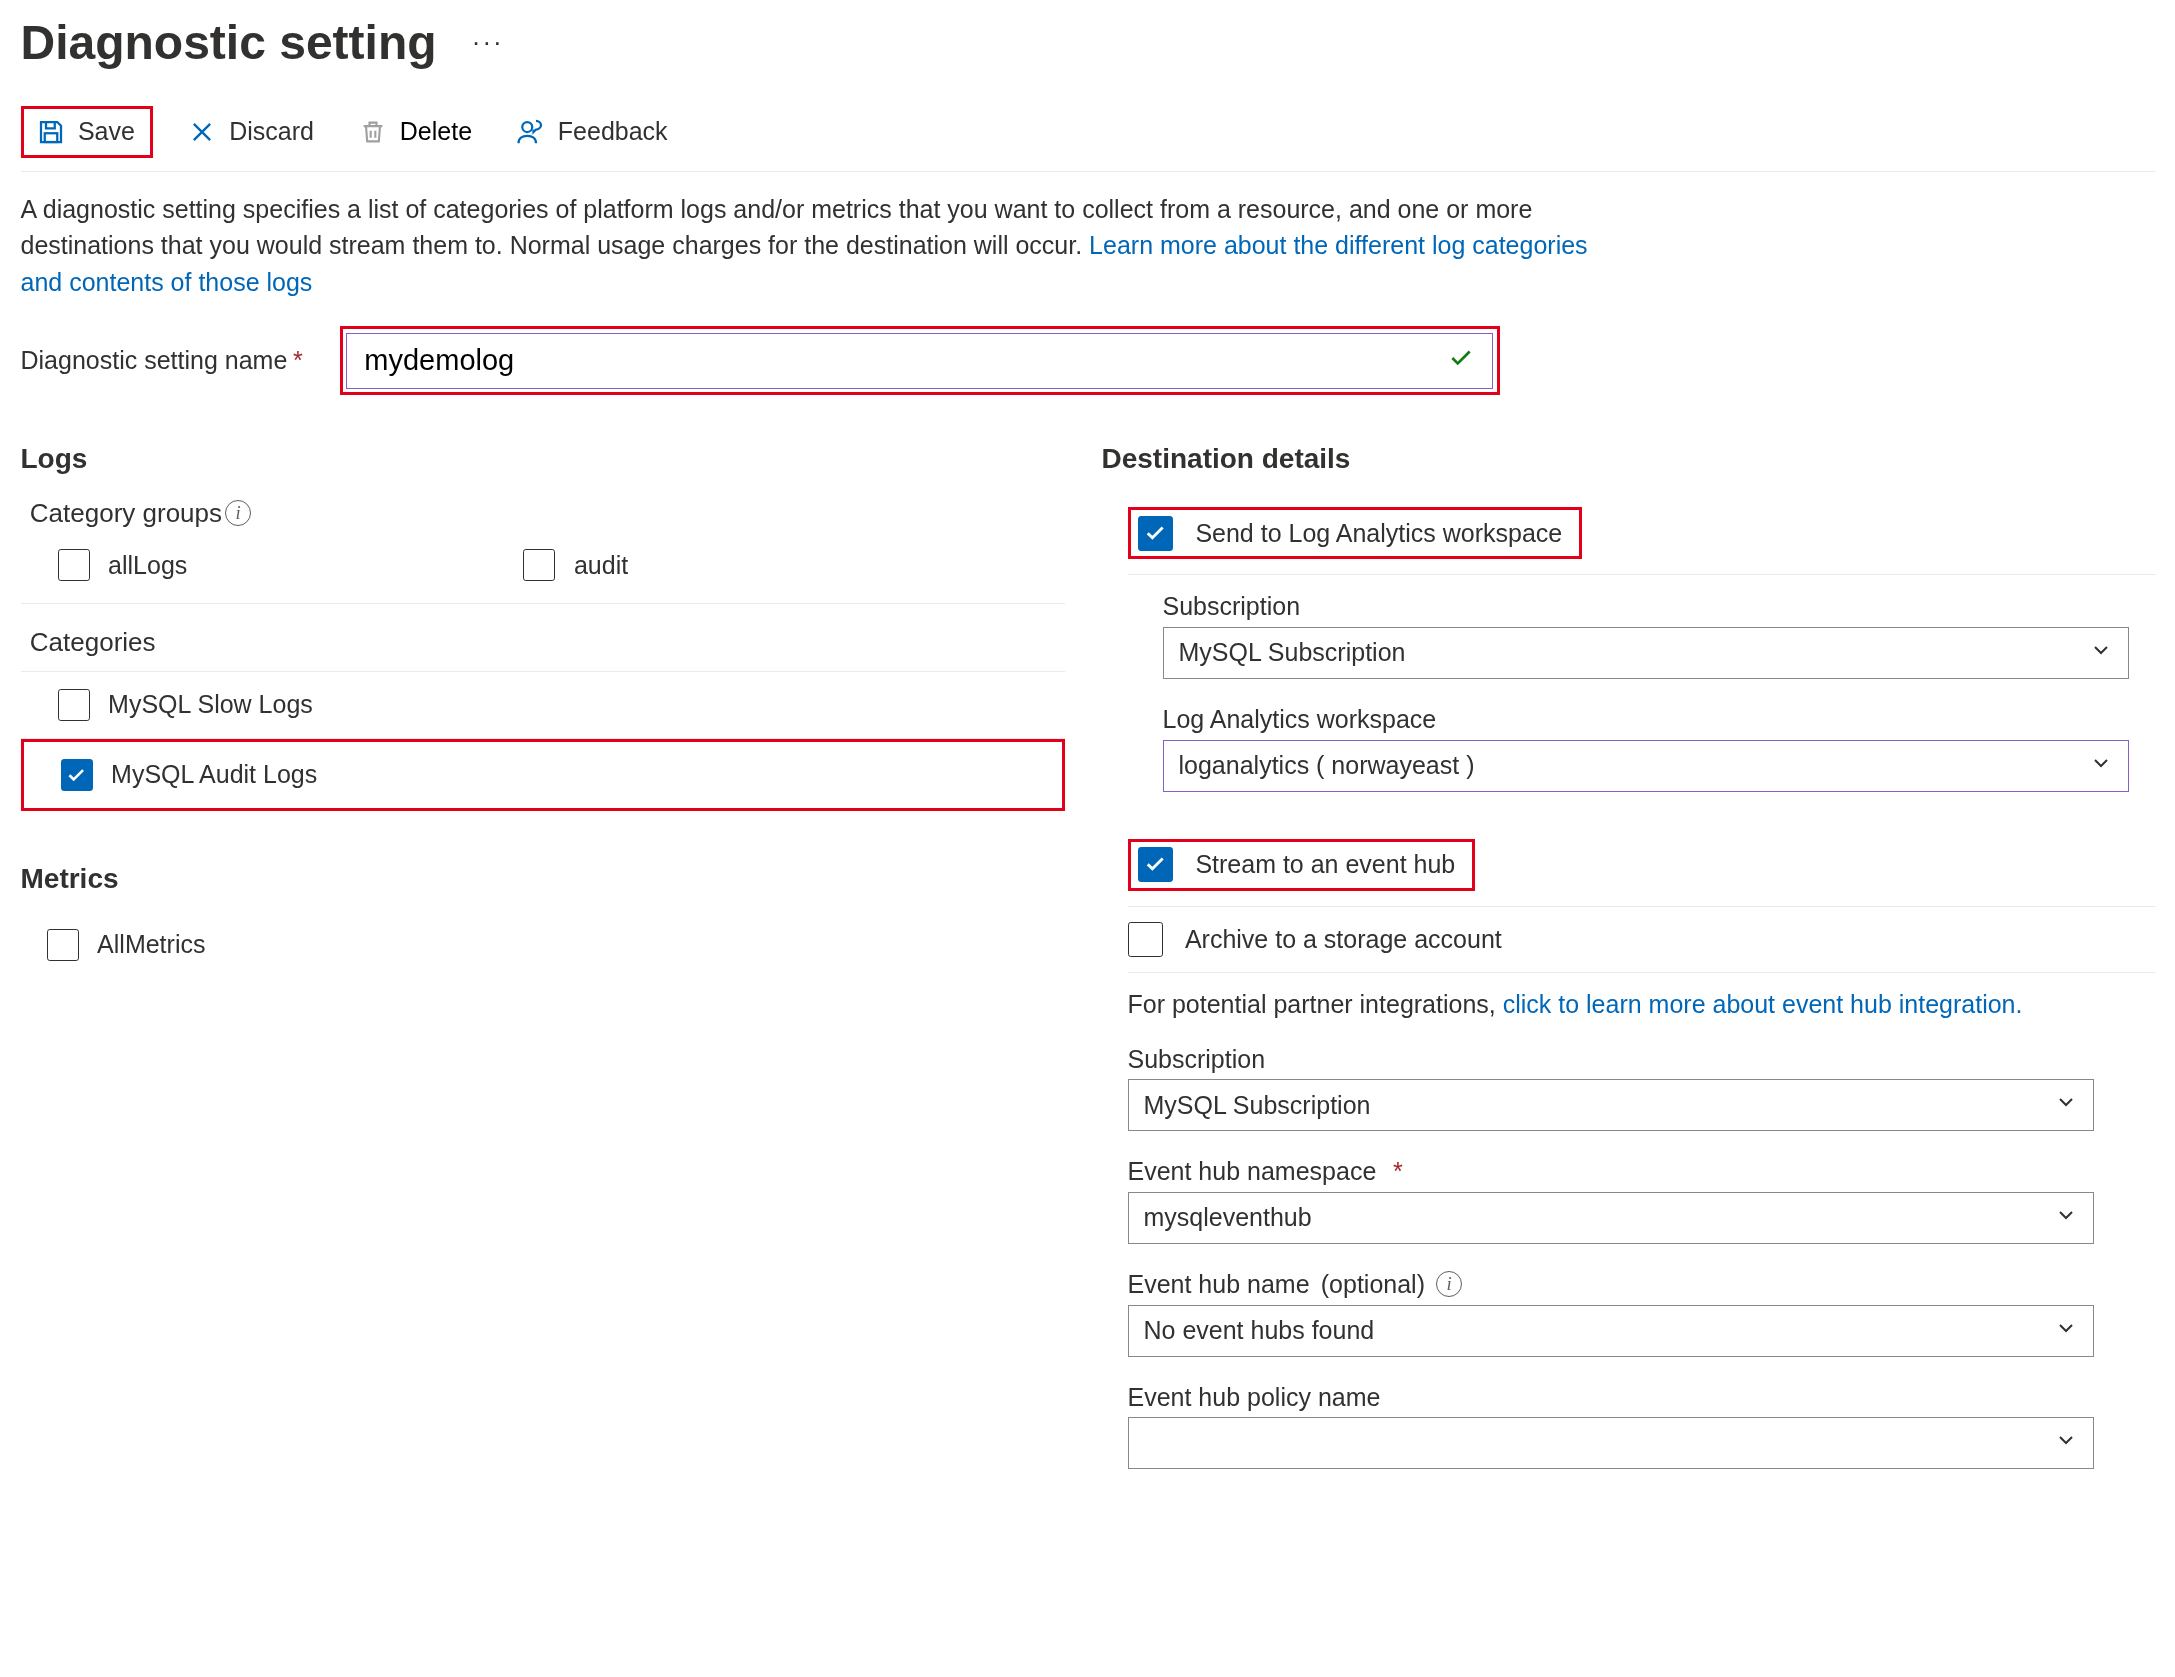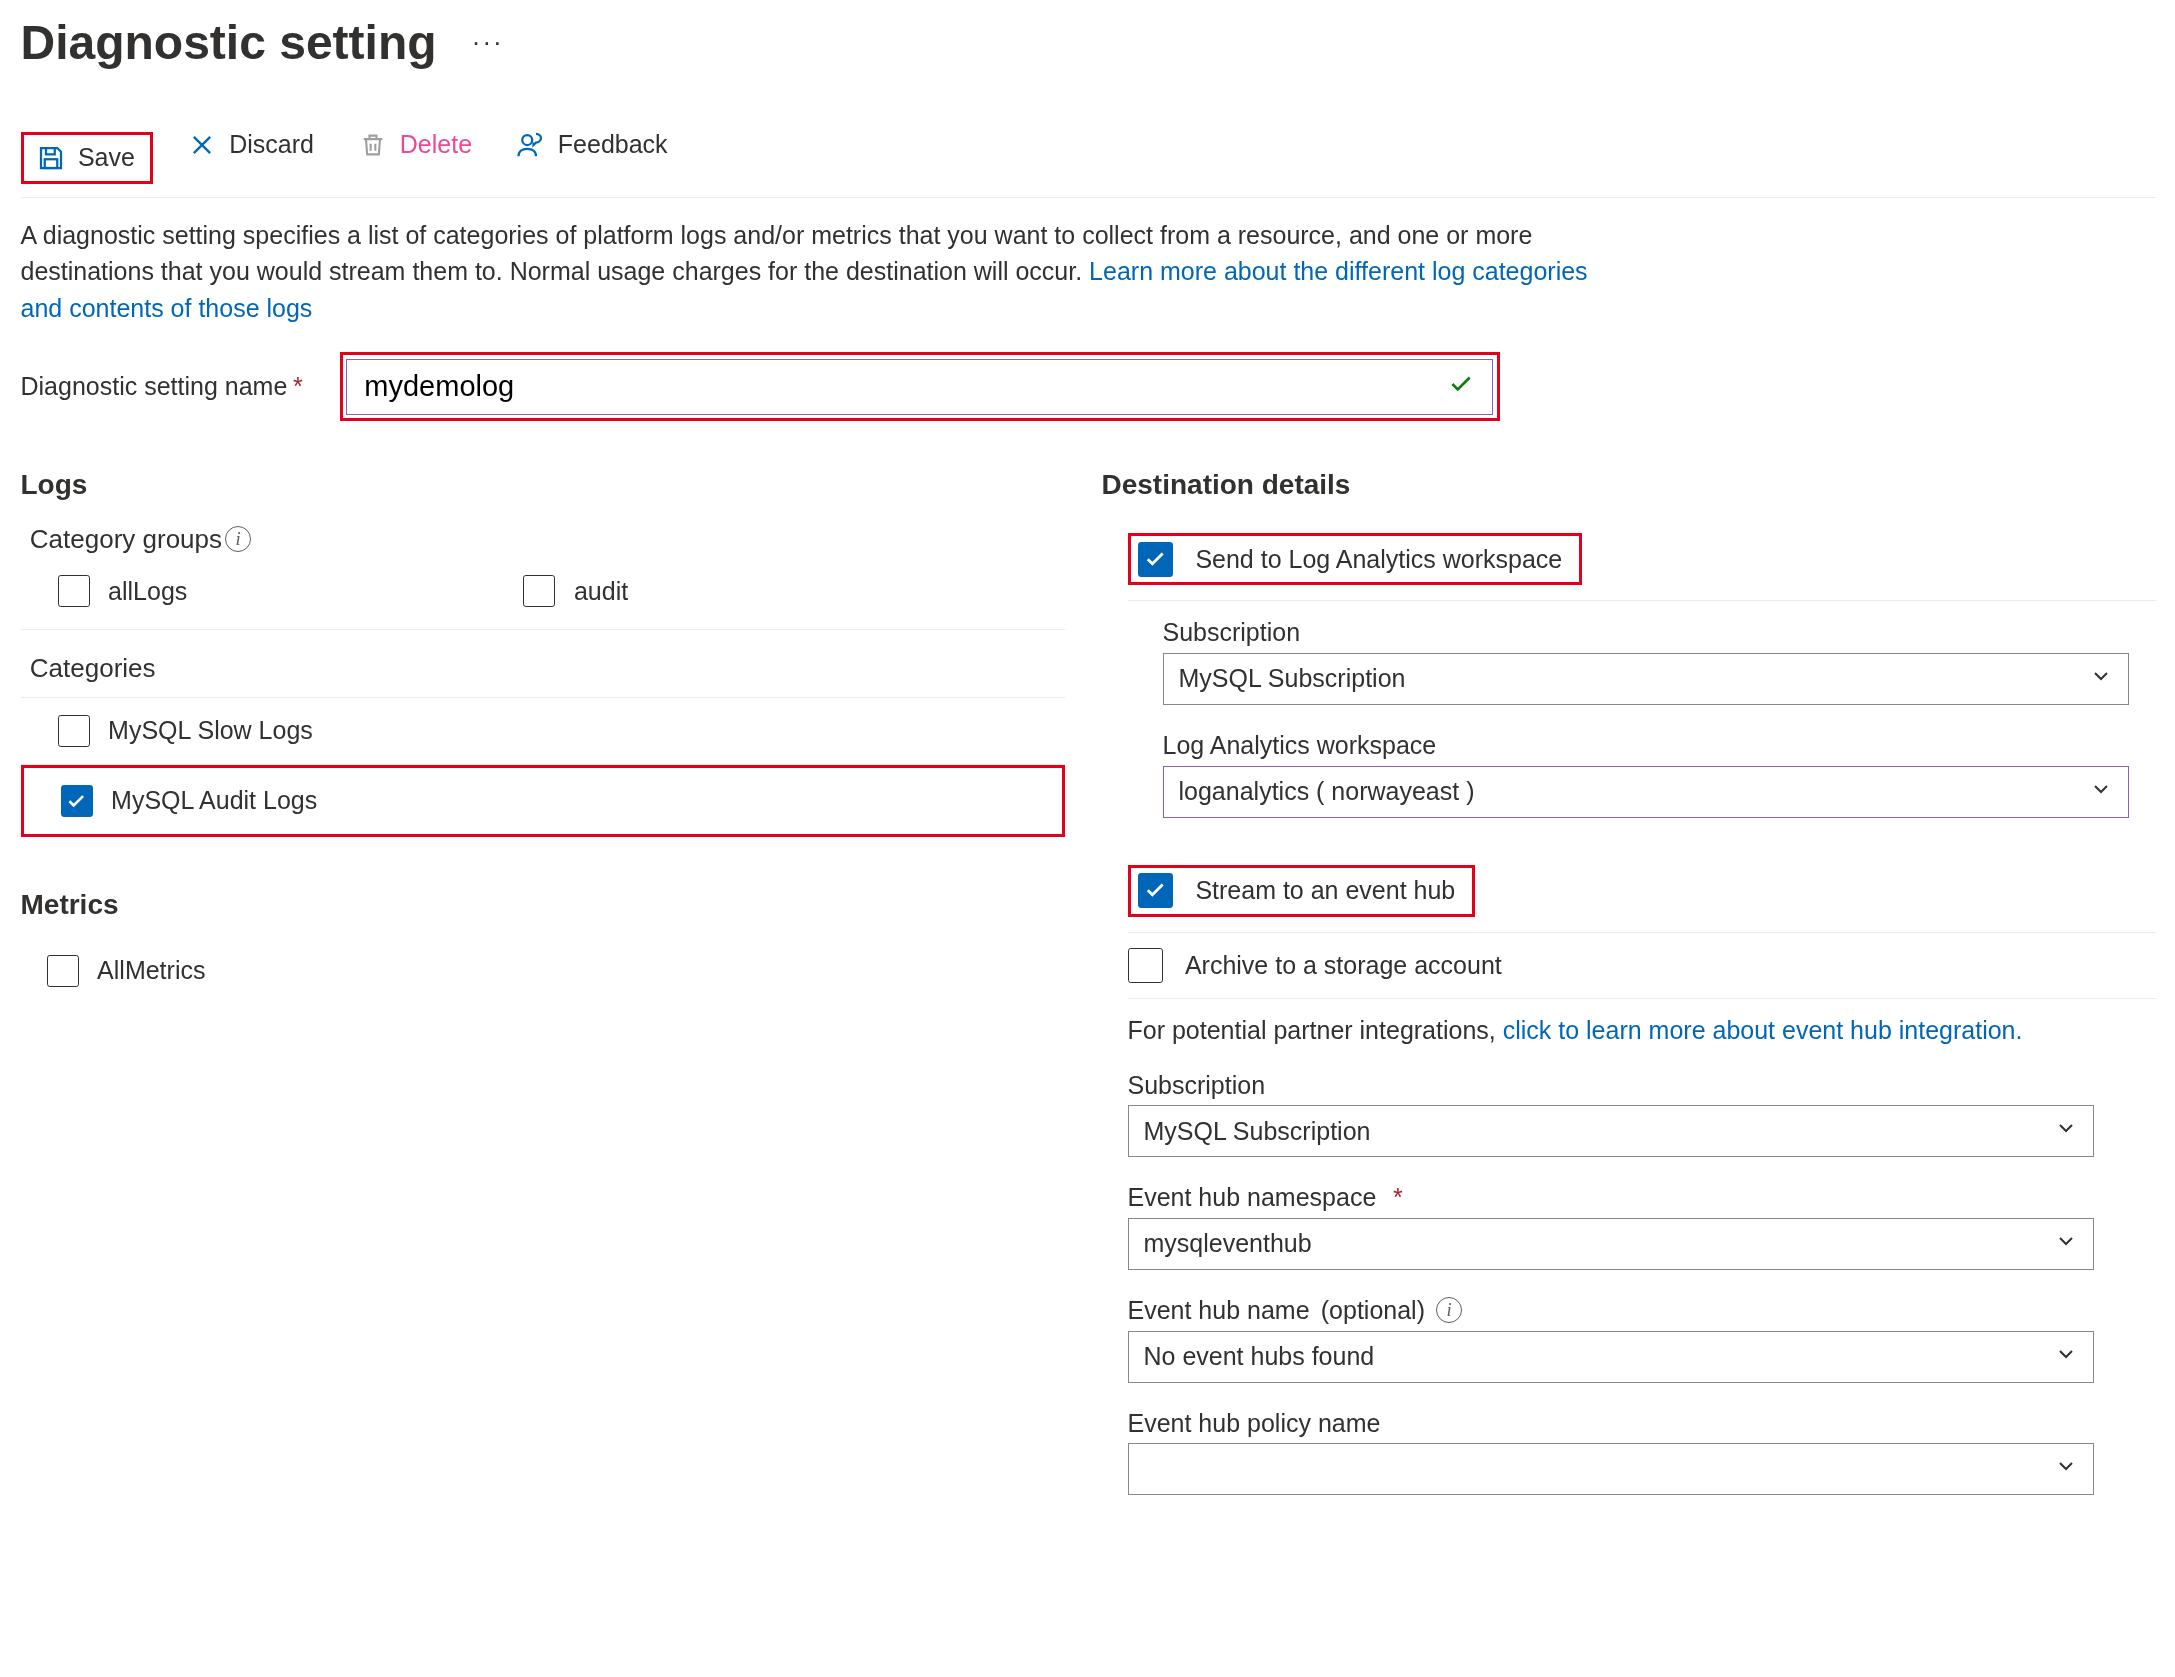--- a/index.html
+++ b/index.html
@@ -17,21 +17,21 @@
   .toolbar {
     display: flex; align-items: center; gap: 24px;
     padding: 7.5px 0 13px 0;
     border-bottom: 0.9px solid #edebe9;
   }
   .tb-btn {
     display: inline-flex; align-items: center; gap: 11.2px;
     background: none; border: none; cursor: pointer;
     font-size: 25px; color: #323130; padding: 5.6px 9.3px;
   }
-  .tb-btn.disabled { color: #ec4899; cursor: default; }
+  .tb-btn.disabled { color: #000000; cursor: default; }
   .tb-icon { width: 32px; height: 32px; display:inline-flex; align-items:center; justify-content:center;}
   .hl-red { border: 3.7px solid #e3001b; }
   .hl-purple { border: 1.9px solid #8661c5; }
 
   .intro { margin-top: 18.6px; max-width: 1585px; line-height: 1.45; font-size: 25px; }
   a.link { color: #0067b8; text-decoration: none; cursor: pointer; }
 
   .name-row { display: flex; align-items: center; gap: 37px; margin-top: 26px; }
   .req-star { color: #a4262c; margin-left: 5.6px; }
   .name-input-wrap { position: relative; }
@@ -79,21 +79,21 @@
   .select.purple { border-color:#8661c5; }
   .chev { width:24px; height:24px; }
   .note-text { font-size: 25px; margin: 17px 0 26px 0; }
 
   .info-circle {
     width:26px; height:26px; border:1.9px solid #605e5c; border-radius:50%;
     display:inline-flex; align-items:center; justify-content:center;
     font-size:18.6px; color:#605e5c; font-style: italic; font-family: Georgia, serif;
   }
 
-  .hl-wrap-save { display:inline-flex; align-items:flex-start; padding:1.9px 5.6px 1.9px 1.9px;margin-top:26px; }
+  .hl-wrap-save { display:inline-flex; align-items:flex-start; padding:1.9px 5.6px 1.9px 1.9px; }
   .mysql-audit-hl { border:3.7px solid #e3001b; padding: 0; margin-left:0; }
   .dest-opt-hl { border:3.7px solid #e3001b; display:inline-flex; padding: 5.6px 17px 5.6px 7.5px; }
   .name-input-hl { border:3.7px solid #e3001b; padding:3.7px; display:inline-block; }
 </style>
 </head>
 <body>
 
 <div class="page">
 
   <div class="page-header">

